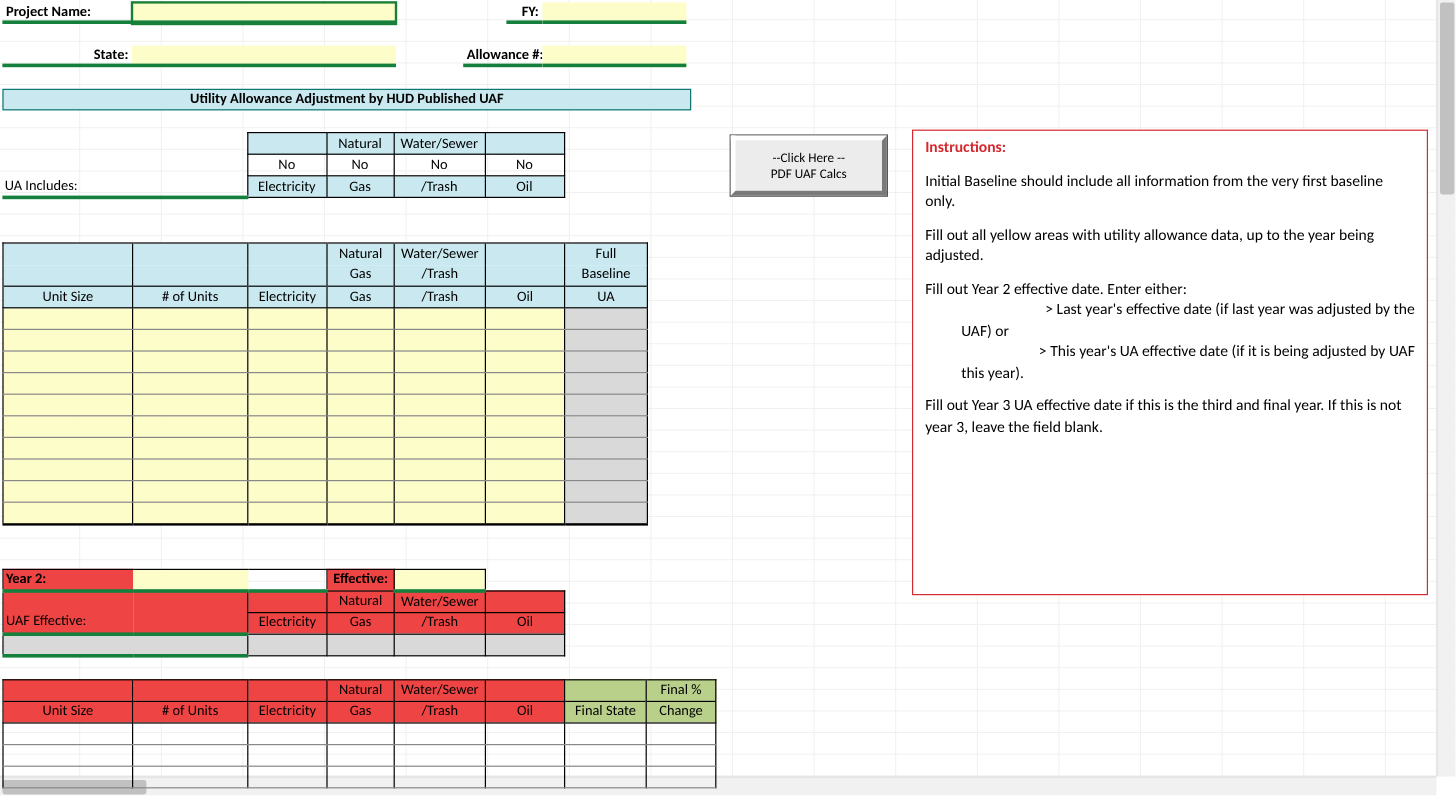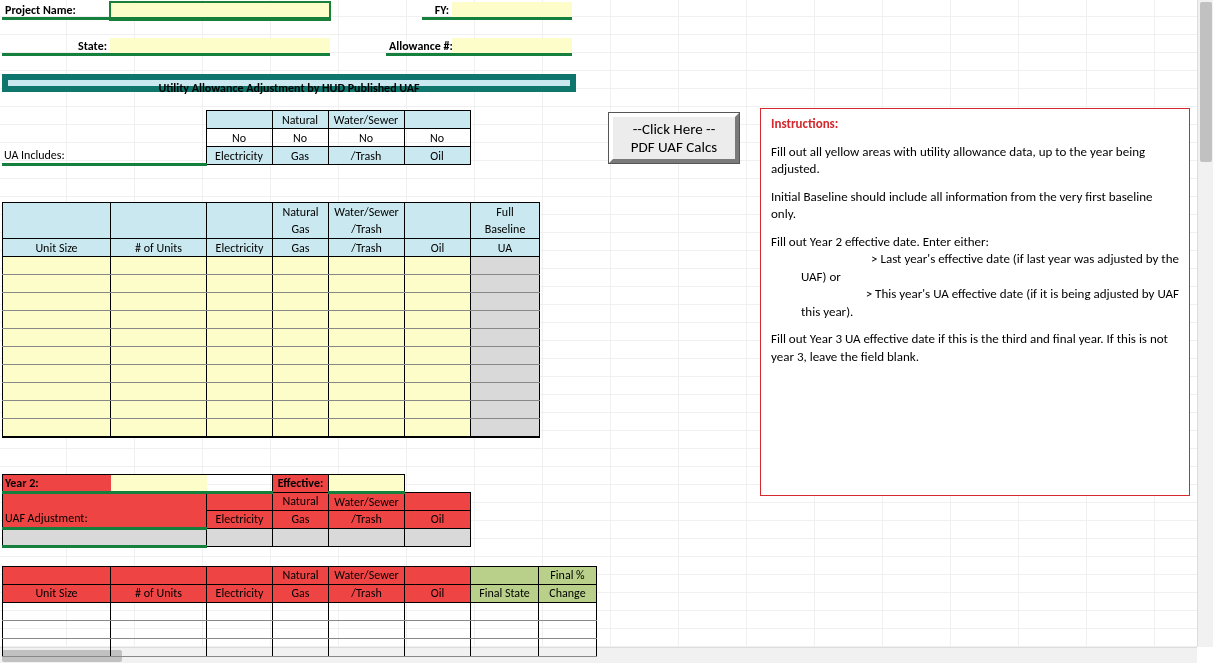--- a/index.html
+++ b/index.html
@@ -46,36 +46,36 @@
   .green   { background: #b9d08b; }
   .grey    { background: #d9d9d9; }
   .bold    { font-weight: bold; }
   .center  { text-align: center; }
   .right   { text-align: right; }
   .title-bar {
     width: 574px;
     background: #c9e8ef;
     text-align: center;
     font-weight: bold;
-    border: 6px solid #0f766e;
+    border: 1px solid #0f766e;
     height: 18px; line-height: 16px;
   }
   .button3d {
     position: absolute;
     left: 609px; top: 113px;
     width: 130px; height: 50px;
     background: #ececec;
     border-top: 4px solid #fff;
     border-left: 4px solid #fff;
     border-right: 4px solid #7a7a7a;
     border-bottom: 4px solid #7a7a7a;
     box-shadow: 0 0 0 1px #565656;
     display: flex; flex-direction: column;
     align-items: center; justify-content: center;
-    font-size: 15px; cursor: pointer;
+    font-size: 11px; cursor: pointer;
   }
   .instr {
     position: absolute;
     left: 760px; top: 108px;
     width: 430px; height: 388px;
     border: 1.5px solid #d4292e;
     padding: 6px 10px;
     font-size: 13px;
     line-height: 1.35;
     background: #fff;
@@ -308,21 +308,21 @@
     </tr>
     <tr style="height:18px">
       <td class="purple bl" style="width:108px"></td>
       <td class="purple" style="width:96px"></td>
       <td class="purple hcell center" style="width:66px"></td>
       <td class="purple hcell center" style="width:56px">Natural</td>
       <td class="purple hcell center" style="width:76px">Water/Sewer</td>
       <td class="purple hcell center" style="width:66px"></td>
     </tr>
     <tr style="height:18px">
-      <td class="purple bl bb">UAF Adjustment:</td>
+      <td class="purple bl bb">UAF Effective:</td>
       <td class="purple bb"></td>
       <td class="purple hcell">Electricity</td>
       <td class="purple hcell">Gas</td>
       <td class="purple hcell">/Trash</td>
       <td class="purple hcell">Oil</td>
     </tr>
     <tr style="height:18px">
       <td colspan="2" class="bl bb br grey"></td>
       <td class="hcell grey"></td>
       <td class="hcell grey"></td>
@@ -393,22 +393,22 @@
 
 </div>
 
 <div class="button3d">
   <span>--Click Here --</span>
   <span>PDF UAF Calcs</span>
 </div>
 
 <div class="instr">
   <p><span class="instr-title">Instructions:</span></p>
+  <p>Initial Baseline should include all information from the very first baseline only.</p>
   <p>Fill out all yellow areas with utility allowance data, up to the year being adjusted.</p>
-  <p>Initial Baseline should include all information from the very first baseline only.</p>
   <p style="margin-bottom:0">Fill out Year 2 effective date.  Enter either:</p>
   <div class="ind1">&gt; Last year's effective date (if last year was adjusted by the</div>
   <div class="ind2">UAF) or</div>
   <div class="ind1">&gt; This year's UA effective date (if it is being adjusted by UAF</div>
   <div class="ind2" style="margin-bottom:10px">this year).</div>
   <p>Fill out Year 3 UA effective date if this is the third and final year.  If this is not year 3, leave the field blank.</p>
 </div>
 
 <div class="scrollbar-h">
     <div class="thumb"></div>

